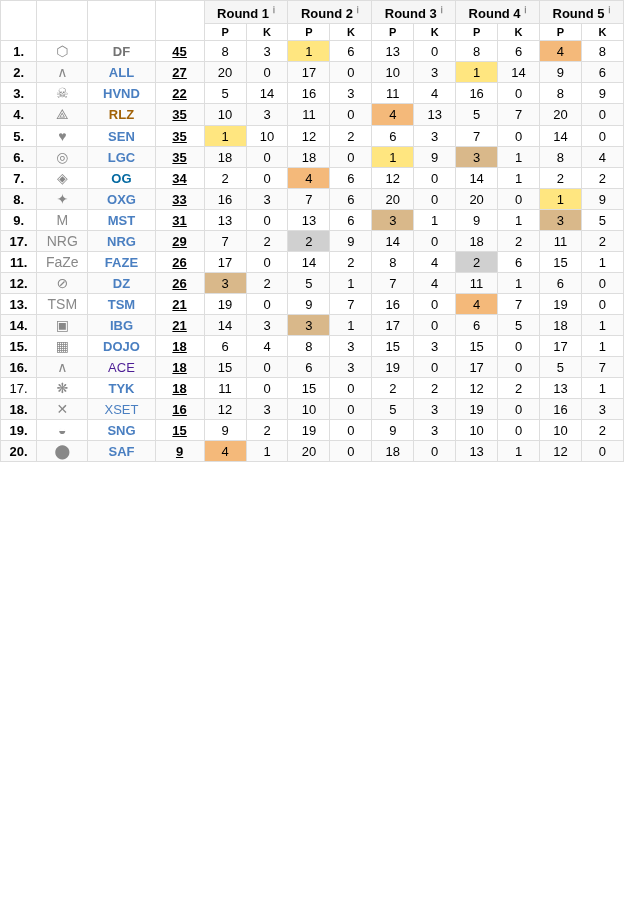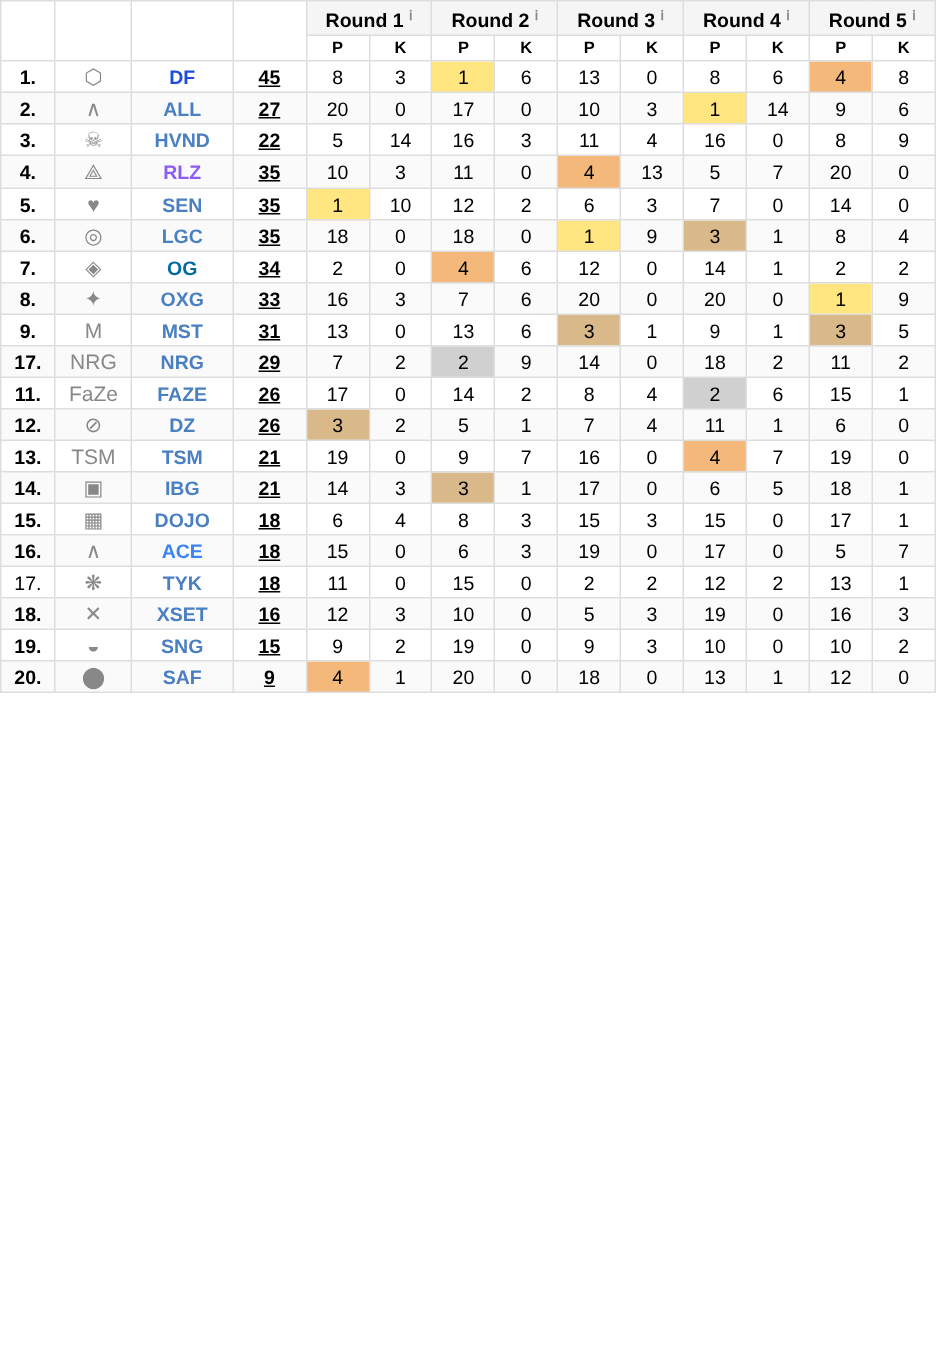--- a/index.html
+++ b/index.html
@@ -71,21 +71,21 @@
       <th class="pk-header col-pk">P</th>
       <th class="pk-header col-pk">K</th>
       <th class="pk-header col-pk">P</th>
       <th class="pk-header col-pk">K</th>
     </tr>
   </thead>
   <tbody id="table-body">
   <tr>
         <td style="font-weight: bold;">1.</td>
         <td style="font-size: 11px; color: rgb(136, 136, 136);"><span style="font-size:14px">⬡</span></td>
-        <td style="color: #1d4ed8; font-weight: bold;">DF</td>
+        <td style="color: #737373; font-weight: bold;">DF</td>
         <td style="text-decoration: underline; font-weight: bold;">45</td>
         <td>8</td>
         <td>3</td>
         <td class="highlight-yellow">1</td>
         <td>6</td>
         <td>13</td>
         <td>0</td>
         <td>8</td>
         <td>6</td>
         <td class="highlight-orange">4</td>
@@ -119,21 +119,21 @@
         <td>11</td>
         <td>4</td>
         <td>16</td>
         <td>0</td>
         <td>8</td>
         <td>9</td>
       </tr>
       <tr>
         <td style="font-weight: bold;">4.</td>
         <td style="font-size: 11px; color: rgb(136, 136, 136);"><span style="font-size:14px">⟁</span></td>
-        <td style="color: #8b5cf6; font-weight: bold;">RLZ</td>
+        <td style="color: #a16207; font-weight: bold;">RLZ</td>
         <td style="text-decoration: underline; font-weight: bold;">35</td>
         <td>10</td>
         <td>3</td>
         <td>11</td>
         <td>0</td>
         <td class="highlight-orange">4</td>
         <td>13</td>
         <td>5</td>
         <td>7</td>
         <td>20</td>
@@ -311,21 +311,21 @@
         <td>15</td>
         <td>3</td>
         <td>15</td>
         <td>0</td>
         <td>17</td>
         <td>1</td>
       </tr>
       <tr>
         <td style="font-weight: bold;">16.</td>
         <td style="font-size: 11px; color: rgb(136, 136, 136);"><span style="font-size:14px">∧</span></td>
-        <td style="color: #3b82f6; font-weight: bold;">ACE</td>
+        <td style="color: #4c1d95; font-weight: normal;">ACE</td>
         <td style="text-decoration: underline; font-weight: bold;">18</td>
         <td>15</td>
         <td>0</td>
         <td>6</td>
         <td>3</td>
         <td>19</td>
         <td>0</td>
         <td>17</td>
         <td>0</td>
         <td>5</td>
@@ -343,21 +343,21 @@
         <td>2</td>
         <td>2</td>
         <td>12</td>
         <td>2</td>
         <td>13</td>
         <td>1</td>
       </tr>
       <tr>
         <td style="font-weight: bold;">18.</td>
         <td style="font-size: 11px; color: rgb(136, 136, 136);"><span style="font-size:14px">✕</span></td>
-        <td style="color: rgb(74, 127, 193); font-weight: bold; text-align: center;">XSET</td>
+        <td style="color: rgb(74, 127, 193); font-weight: normal; text-align: center;">XSET</td>
         <td style="text-decoration: underline; font-weight: bold;">16</td>
         <td>12</td>
         <td>3</td>
         <td>10</td>
         <td>0</td>
         <td>5</td>
         <td>3</td>
         <td>19</td>
         <td>0</td>
         <td>16</td>

